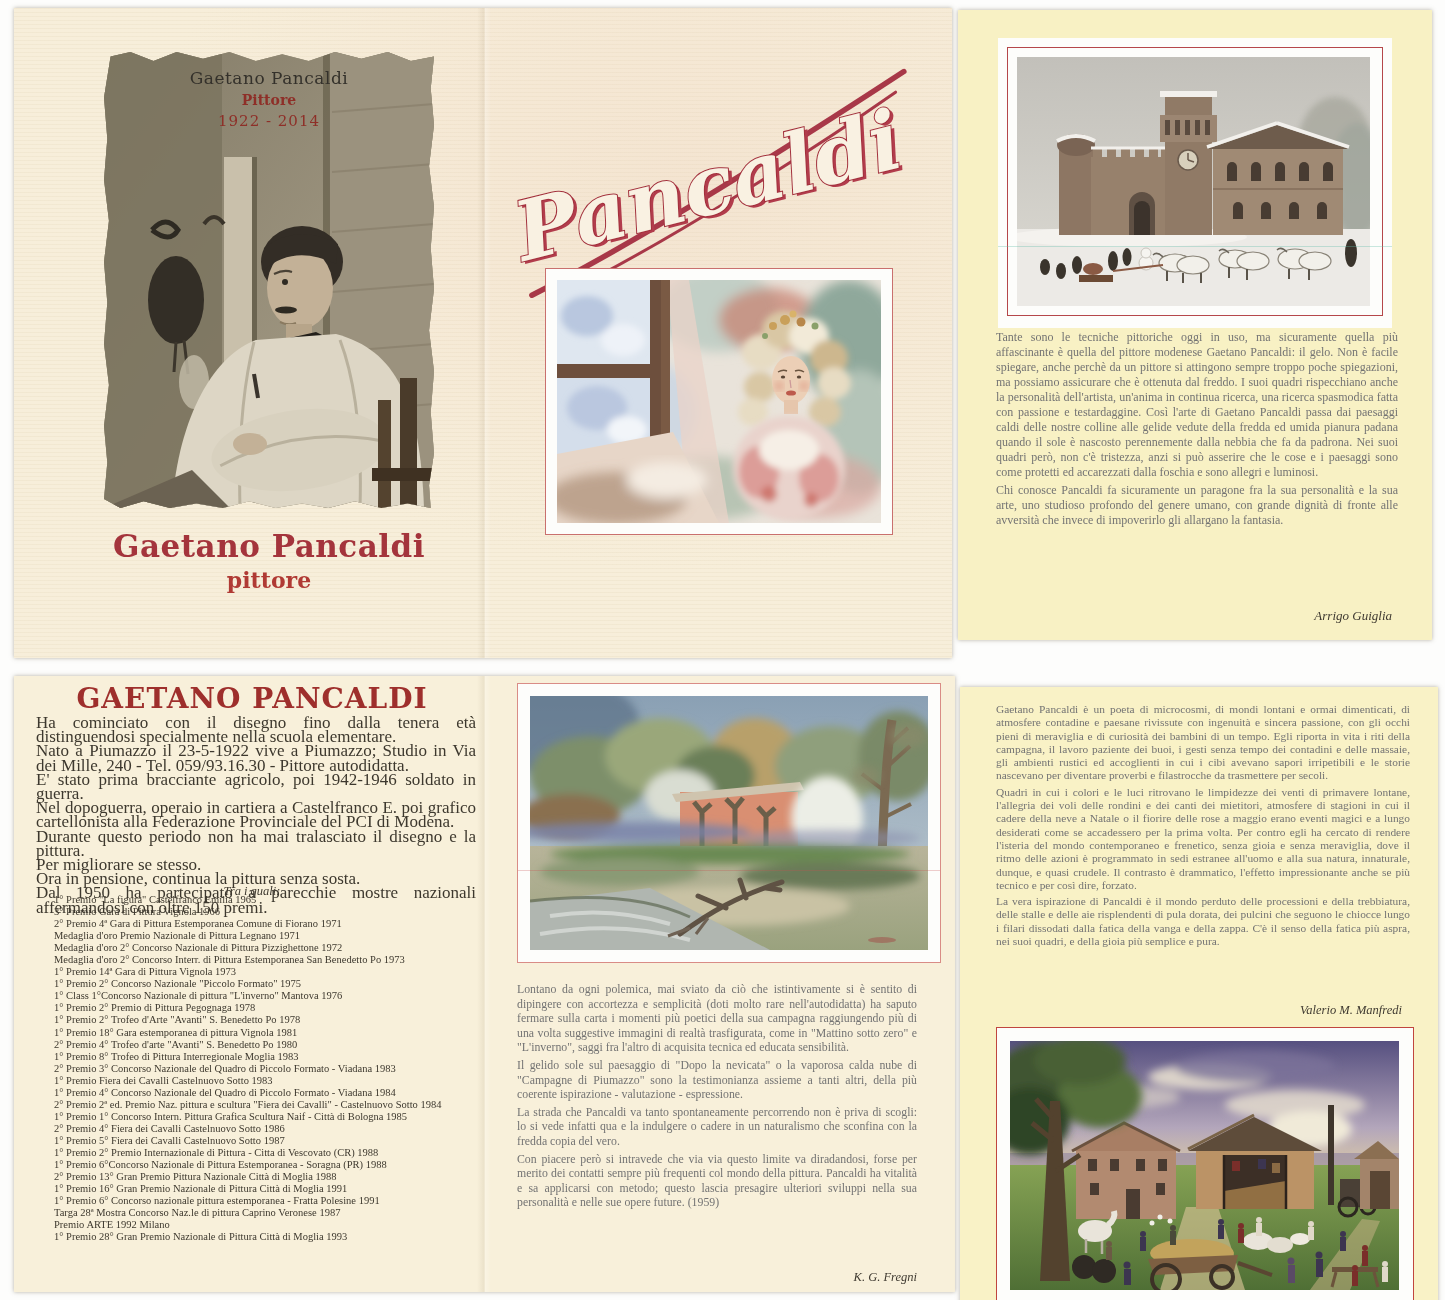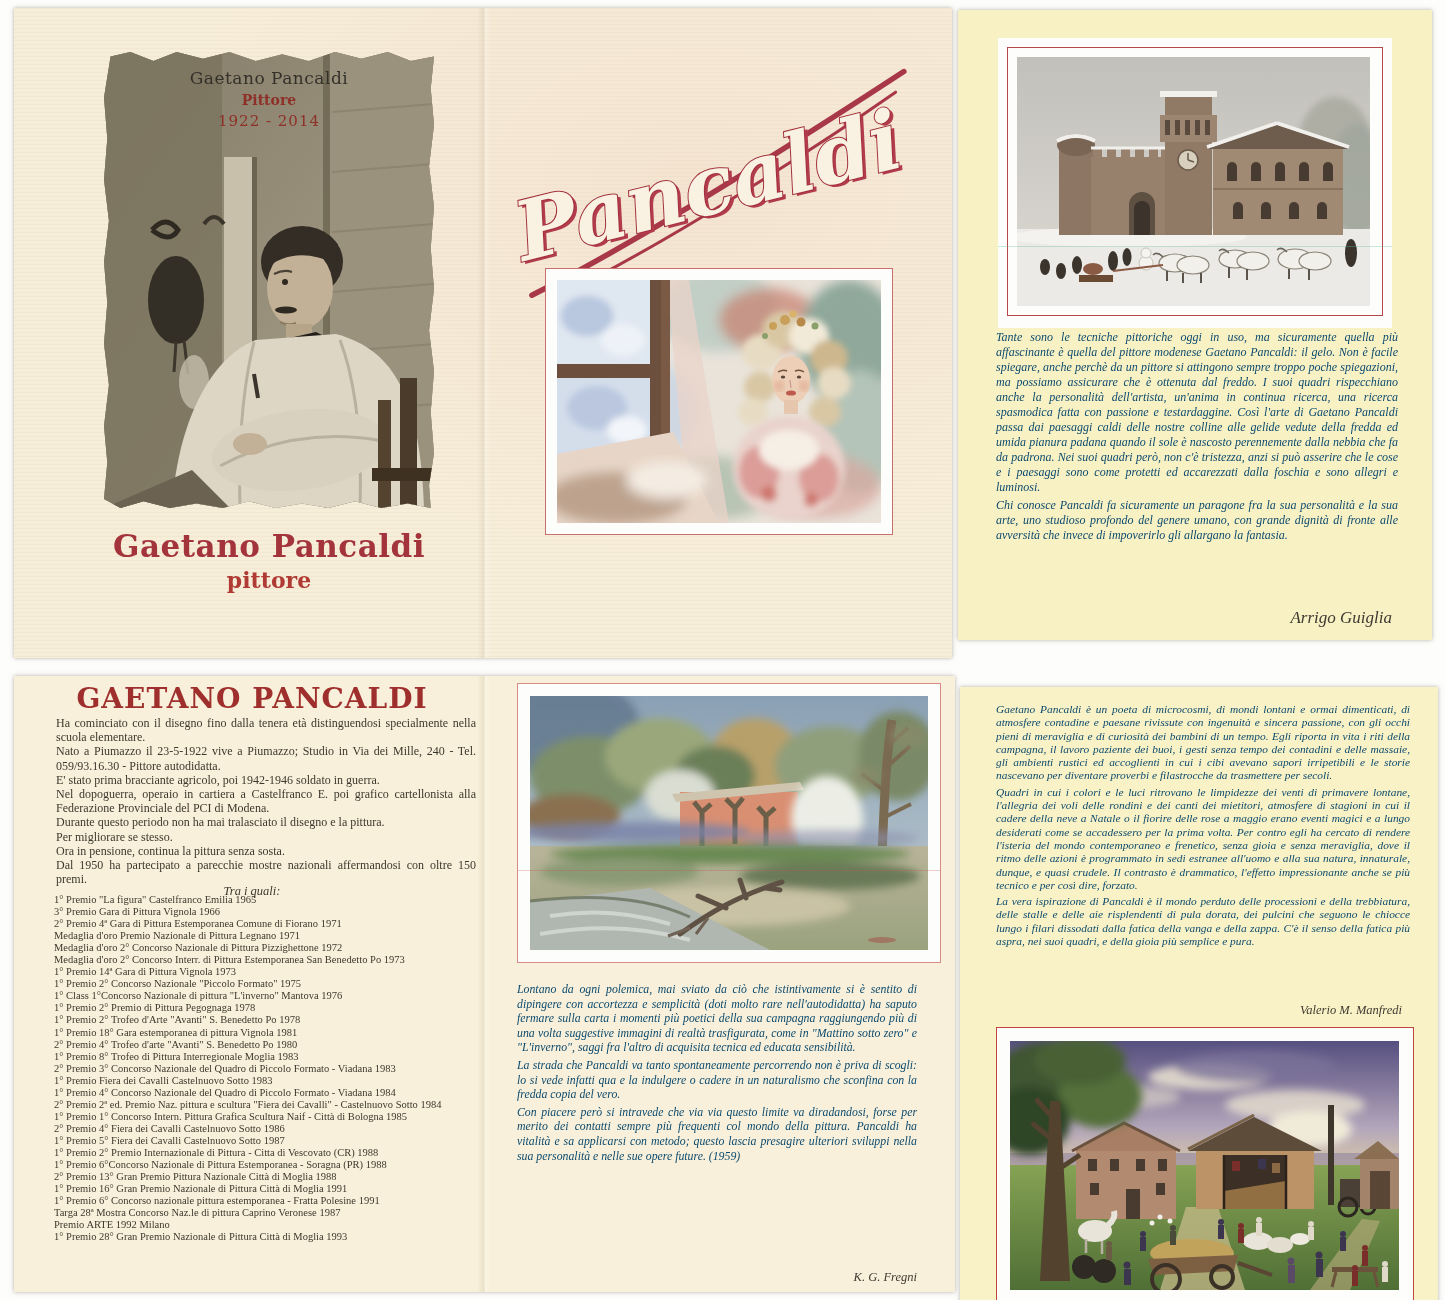--- a/index.html
+++ b/index.html
@@ -14,31 +14,31 @@
      clip-path:polygon(2% 1%,8% 0%,15% 2%,22% 0%,30% 1.5%,38% 0%,46% 2%,54% .5%,62% 2%,70% 0%,78% 1.5%,86% 0%,93% 2%,100% 1%,99% 8%,100% 16%,98.5% 25%,100% 34%,99% 43%,100% 52%,98.5% 61%,100% 70%,99% 79%,100% 88%,98.5% 95%,99% 100%,92% 99%,84% 100%,76% 98.5%,68% 100%,60% 99%,52% 100%,44% 98.5%,36% 100%,28% 99%,20% 100%,12% 98.5%,5% 100%,0% 98%,1% 90%,0% 82%,1.5% 73%,0% 64%,1% 55%,0% 46%,1.5% 37%,0% 28%,1% 19%,0% 10%);}
   .photo-caption{position:absolute;left:0;right:0;text-align:center;}
   .cap-name{top:16px;font-size:17px;color:#34312b;letter-spacing:.5px;}
   .cap-role{top:40px;font-size:14px;font-weight:bold;color:#8e2f28;}
   .cap-years{top:60px;font-size:15px;color:#8e2f28;letter-spacing:1px;}
   .name-block{position:absolute;left:30px;top:520px;width:450px;text-align:center;}
   .big-name{font-size:31px;font-weight:bold;color:#a4343c;letter-spacing:.5px;}
   .big-role{font-size:22px;font-weight:bold;color:#b03a34;margin-top:3px;}
   .addr{font-size:15.5px;color:#45403a;margin-top:10px;letter-spacing:.2px;}
   
-  .it{font-style:italic;color:#0c4a6e;text-align:justify;font-family:"Liberation Serif",serif;}
+  .it{color:#737373;text-align:justify;font-family:"Liberation Serif",serif;}
   .par{margin-bottom:3px;}
   .tr-text{position:absolute;left:38px;top:320px;width:402px;font-size:12px;line-height:15px;}
   .br-text{position:absolute;left:36px;top:16px;width:414px;font-size:11.4px;line-height:13.3px;}
   .bm-text{position:absolute;left:503px;top:306px;width:400px;font-size:11.8px;line-height:14.6px;}
   .author{font-style:italic;text-align:right;color:#3f3a31;margin-top:6px;}
   
   .bl-heading{position:absolute;left:10px;top:6px;width:456px;text-align:center;
      font-size:28px;font-weight:bold;color:#9e2f2c;letter-spacing:1px;}
   .bio{position:absolute;left:22px;top:40px;width:440px;}
-  .bio-par{font-family:"Liberation Serif",serif;font-size:12px;line-height:14.2px;color:#3d382e;text-align:justify;margin-left:20px;}
+  .bio-par{font-family:"Liberation Serif",serif;font-size:17px;line-height:14.2px;color:#3d382e;text-align:justify;}
   .list-intro{position:absolute;left:10px;top:200px;width:456px;text-align:center;
      font-style:italic;font-size:12.5px;color:#3d382e;font-family:"Liberation Serif",serif;margin-top:8px;}
   .awards{position:absolute;left:40px;top:218px;}
   .award-line{font-family:"Liberation Serif",serif;font-size:10.5px;line-height:12.05px;white-space:nowrap;color:#3d382e;}
   .fold{position:absolute;top:0;bottom:0;width:14px;
      background:linear-gradient(90deg,rgba(120,100,60,0) 0,rgba(120,100,60,.10) 50%,rgba(255,255,255,.25) 60%,rgba(120,100,60,0) 100%);}
   .artifact{position:absolute;height:1px;left:0;right:0;}
 </style>
 </head>
 <body>
@@ -303,21 +303,21 @@
           <ellipse cx="334" cy="196" rx="6" ry="14" fill="#3a342c"></ellipse>
           <line x1="96" y1="214" x2="146" y2="208" stroke="#8a5a44" stroke-width="2"></line>
         </svg>
       </div>
       <div class="artifact" style="top:208px;background:rgba(100,190,170,.35);"></div>
     </div>
     <div class="it tr-text">
         <div class="par">Tante sono le tecniche pittoriche oggi in uso, ma sicuramente quella più affascinante è quella del pittore modenese Gaetano Pancaldi: il gelo. Non è facile spiegare, anche perchè da un pittore si attingono sempre troppo poche spiegazioni, ma possiamo assicurare che è ottenuta dal freddo. I suoi quadri rispecchiano anche la personalità dell'artista, un'anima in continua ricerca, una ricerca spasmodica fatta con passione e testardaggine. Così l'arte di Gaetano Pancaldi passa dai paesaggi caldi delle nostre colline alle gelide vedute della fredda ed umida pianura padana quando il sole è nascosto perennemente dalla nebbia che fa da padrona. Nei suoi quadri però, non c'è tristezza, anzi si può asserire che le cose e i paesaggi sono come protetti ed accarezzati dalla foschia e sono allegri e luminosi.</div>
         <div class="par">Chi conosce Pancaldi fa sicuramente un paragone fra la sua personalità e la sua arte, uno studioso profondo del genere umano, con grande dignità di fronte alle avversità che invece di impoverirlo gli allargano la fantasia.</div>
       </div>
-    <div class="it author" style="position:absolute;right:40px;top:592px;font-size:17px;">Arrigo Guiglia</div>
+    <div class="it author" style="position:absolute;right:40px;top:592px;font-size:13px;">Arrigo Guiglia</div>
   </div>
 
   <div class="sheet tex" style="left:14px;top:676px;width:941px;height:616px;background:#f8f0da;">
     <div class="fold" style="left:463px;"></div>
     <div class="bl-heading">GAETANO PANCALDI</div>
     <div class="bio">
         <div class="bio-par">Ha cominciato con il disegno fino dalla tenera età distinguendosi specialmente nella scuola elementare.</div>
         <div class="bio-par">Nato a Piumazzo il 23-5-1922 vive a Piumazzo; Studio in Via dei Mille, 240 - Tel. 059/93.16.30 - Pittore autodidatta.</div>
         <div class="bio-par">E' stato prima bracciante agricolo, poi 1942-1946 soldato in guerra.</div>
         <div class="bio-par">Nel dopoguerra, operaio in cartiera a Castelfranco E. poi grafico cartellonista alla Federazione Provinciale del PCI di Modena.</div>
@@ -418,20 +418,21 @@
 
         <path d="M150,238 C180,216 208,200 252,186 M196,212 l-28,-12 M216,202 l-6,-18 M236,192 l14,2" stroke="#5f5244" stroke-width="5" fill="none" stroke-linecap="round"></path>
         <path d="M160,232 l-22,8 M178,222 l-12,16" stroke="#6f6254" stroke-width="3" fill="none"></path>
         <ellipse cx="352" cy="244" rx="14" ry="3" fill="#a05a50" opacity=".6"></ellipse>
       </svg>
       <div class="artifact" style="top:186px;background:rgba(200,80,80,.28);"></div>
     </div>
 
     <div class="it bm-text">
         <div class="par">Lontano da ogni polemica, mai sviato da ciò che istintivamente si è sentito di dipingere con accortezza e semplicità (doti molto rare nell'autodidatta) ha saputo fermare sulla carta i momenti più poetici della sua campagna raggiungendo più di una volta suggestive immagini di realtà trasfigurata, come in "Mattino sotto zero" e "L'inverno", saggi fra l'altro di acquisita tecnica ed educata sensibilità.</div>
+        <div class="par">Il gelido sole sul paesaggio di "Dopo la nevicata" o la vaporosa calda nube di "Campagne di Piumazzo" sono la testimonianza assieme a tanti altri, della più coerente ispirazione - valutazione - espressione.</div>
         <div class="par">La strada che Pancaldi va tanto spontaneamente percorrendo non è priva di scogli: lo si vede infatti qua e la indulgere o cadere in un naturalismo che sconfina con la fredda copia del vero.</div>
         <div class="par">Con piacere però si intravede che via via questo limite va diradandosi, forse per merito dei contatti sempre più frequenti col mondo della pittura. Pancaldi ha vitalità e sa applicarsi con metodo; questo lascia presagire ulteriori sviluppi nella sua personalità e nelle sue opere future. (1959)</div>
       </div>
     <div class="it author" style="position:absolute;left:503px;width:400px;top:588px;font-size:12.5px;">K. G. Fregni</div>
   </div>
 
   <div class="sheet tex" style="left:960px;top:655px;width:478px;height:788px;background:#f9f2c6;margin-top:32px;">
     <div class="it br-text">
         <div class="par">Gaetano Pancaldi è un poeta di microcosmi, di mondi lontani e ormai dimenticati, di atmosfere contadine e paesane rivissute con ingenuità e sincera passione, con gli occhi pieni di meraviglia e di curiosità dei bambini di un tempo. Egli riporta in vita i riti della campagna, il lavoro paziente dei buoi, i gesti senza tempo dei contadini e delle massaie, gli ambienti rustici ed accoglienti in cui i cibi avevano sapori irripetibili e le storie nascevano per diventare proverbi e filastrocche da trasmettere per secoli.</div>
         <div class="par">Quadri in cui i colori e le luci ritrovano le limpidezze dei venti di primavere lontane, l'allegria dei voli delle rondini e dei canti dei mietitori, atmosfere di stagioni in cui il cadere della neve a Natale o il fiorire delle rose a maggio erano eventi magici e a lungo desiderati come se accadessero per la prima volta. Per contro egli ha cercato di rendere l'isteria del mondo contemporaneo e frenetico, senza gioia e senza meraviglia, dove il ritmo delle azioni è programmato in sedi estranee all'uomo e alla sua natura, innaturale, dunque, e quasi crudele. Il contrasto è drammatico, l'effetto impressionante anche se più tecnico e per così dire, forzato.</div>

